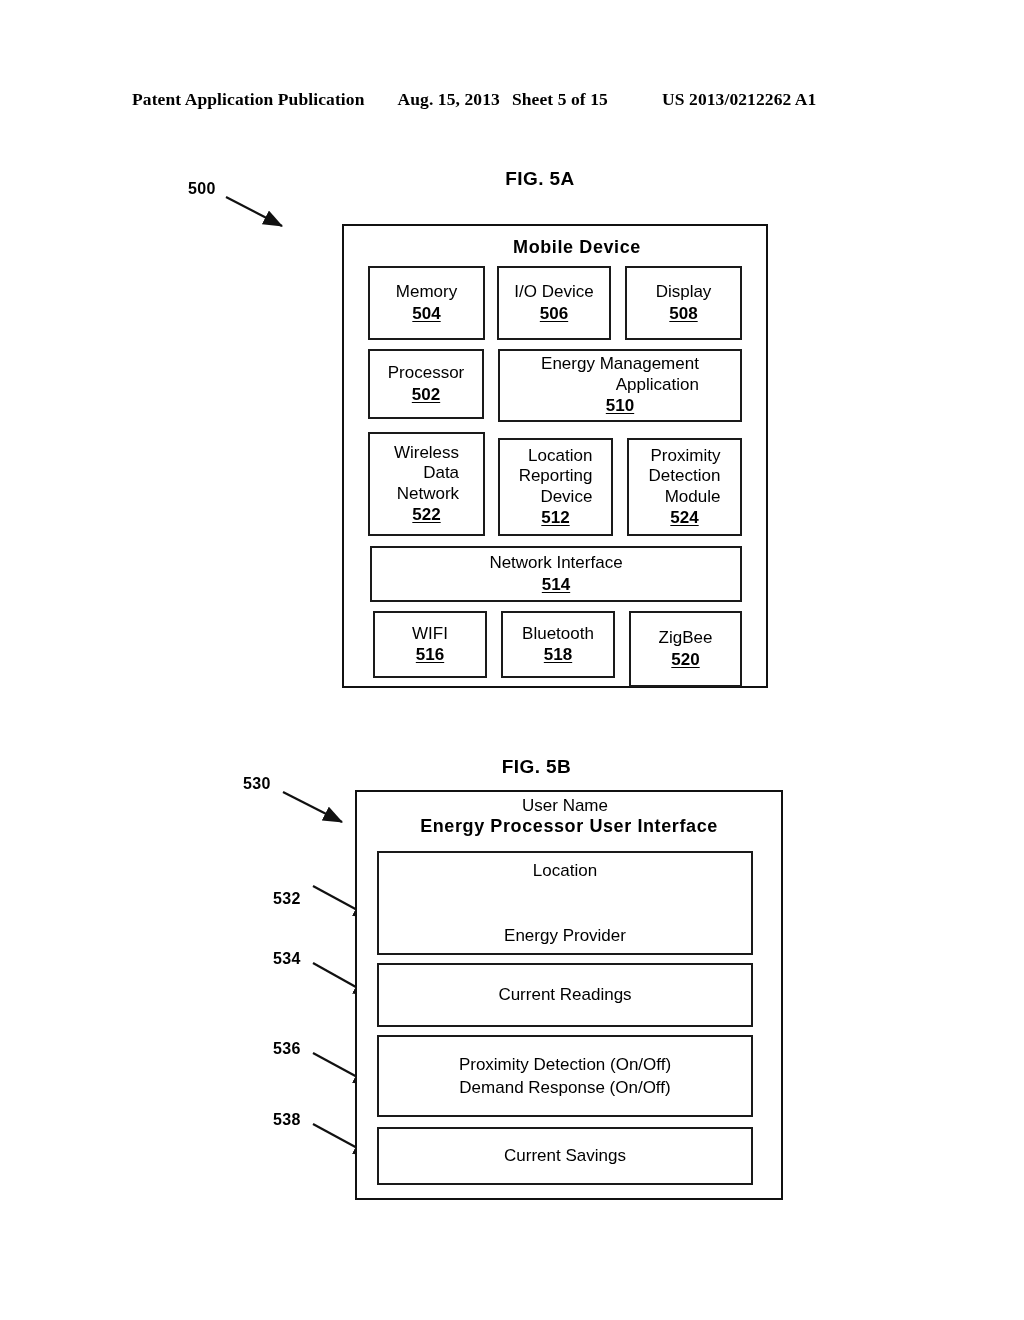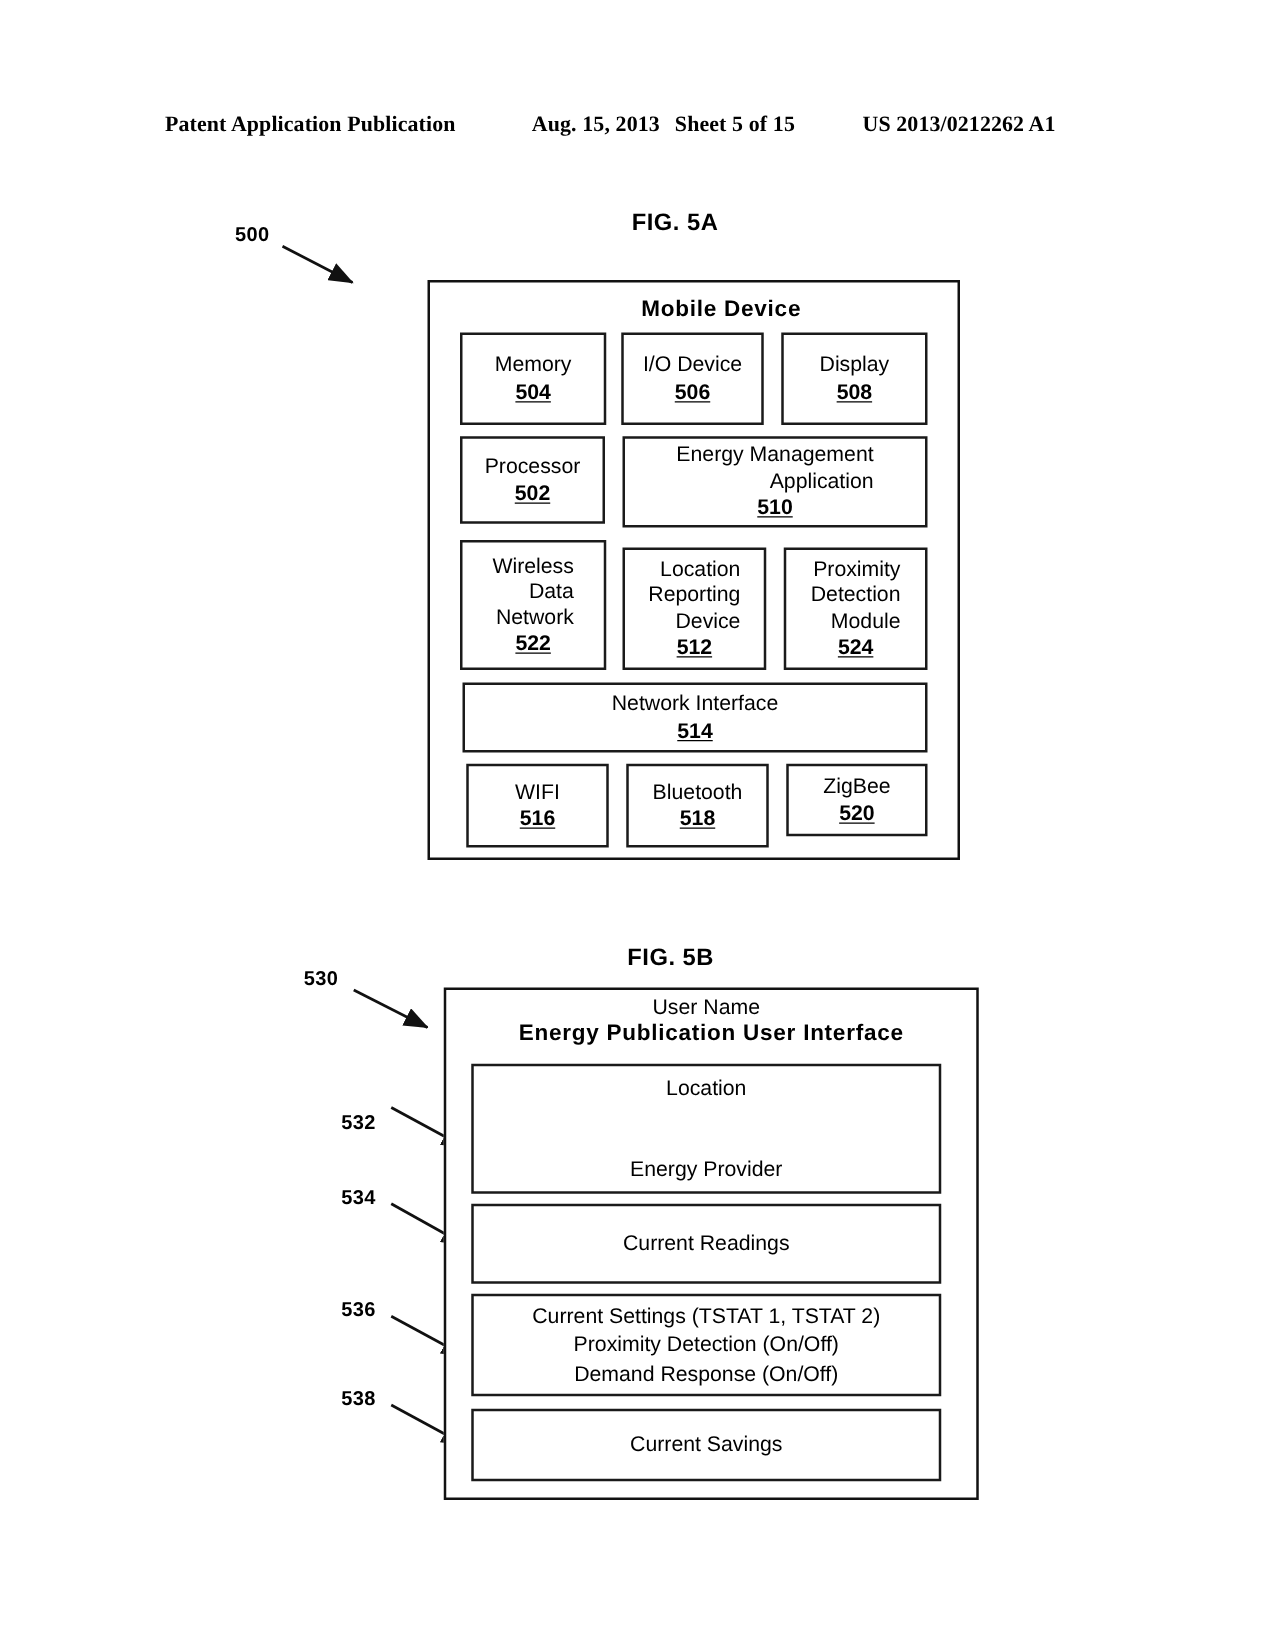--- a/index.html
+++ b/index.html
@@ -25,21 +25,21 @@
     height: 24px;
     font-family: "Liberation Serif", serif;
     font-weight: bold;
     font-size: 17.5px;
     letter-spacing: 0.1px;
     white-space: nowrap;
     display: flex;
     align-items: flex-end;
   }
   .hdr-pub   { }
-  .hdr-date  { margin-left: 61px; }
+  .hdr-date  { margin-left: 33px; }
   .hdr-sheet { margin-left: 12px; }
   .hdr-num   { margin-left: 54px; }
 
   
   .fig-title {
     position: absolute;
     font-weight: bold;
     font-size: 19px;
     letter-spacing: 0.4px;
     white-space: nowrap;
@@ -191,21 +191,21 @@
 </div>
 
 <div class="inner-box" style="left:373px; top:611px; width:114px; height:67px;">
   <span class="lbl">WIFI</span>
   <span class="num">516</span>
 </div>
 <div class="inner-box" style="left:501px; top:611px; width:114px; height:67px;">
   <span class="lbl">Bluetooth</span>
   <span class="num">518</span>
 </div>
-<div class="inner-box" style="left:629px; top:611px; width:113px; height:58px;">
+<div class="inner-box" style="left:629px; top:611px; width:113px; height:76px;">
   <span class="lbl">ZigBee</span>
   <span class="num">520</span>
 </div>
 
 <div class="fig-title" id="fig5b-title">FIG. 5B</div>
 
 <div class="ref-num" style="left:243px; top:775px;">530</div>
 <div class="ref-num" style="left:273px; top:890px;">532</div>
 <div class="ref-num" style="left:273px; top:950px;">534</div>
 <div class="ref-num" style="left:273px; top:1040px;">536</div>
@@ -213,35 +213,34 @@
 
 <svg class="leader" style="left:0; top:0;" width="1024" height="1320" viewBox="0 0 1024 1320">
   <line x1="283" y1="792" x2="342" y2="822" stroke="#111" stroke-width="2.2" marker-end="url(#arrowhead)"></line>
   <line x1="313" y1="886" x2="372" y2="918" stroke="#111" stroke-width="2.2" marker-end="url(#arrowhead)"></line>
   <line x1="313" y1="963" x2="372" y2="996" stroke="#111" stroke-width="2.2" marker-end="url(#arrowhead)"></line>
   <line x1="313" y1="1053" x2="372" y2="1085" stroke="#111" stroke-width="2.2" marker-end="url(#arrowhead)"></line>
   <line x1="313" y1="1124" x2="372" y2="1156" stroke="#111" stroke-width="2.2" marker-end="url(#arrowhead)"></line>
 </svg>
 
 <div class="outer-box" style="left:355px; top:790px; width:428px; height:410px;">
-  <div class="box-title" style="top:24px;">Energy Publication  User Interface</div>
+  <div class="box-title" style="top:24px;">Energy Processor  User Interface</div>
 </div>
 
 <div class="panel" style="left:377px; top:851px; width:376px; height:104px;gap:42px;">
   <span class="line">User Name</span>
   <span class="line">Location</span>
   <span class="line">Energy Provider</span>
   <span class="line">Energy Personality</span>
 </div>
 
 <div class="panel" style="left:377px; top:963px; width:376px; height:64px;">
   <span class="line">Current Readings</span>
 </div>
 
 <div class="panel" style="left:377px; top:1035px; width:376px; height:82px;">
-  <span class="line">Current Settings (TSTAT 1, TSTAT 2)</span>
   <span class="line">Proximity Detection (On/Off)</span>
   <span class="line">Demand Response (On/Off)</span>
 </div>
 
 <div class="panel" style="left:377px; top:1127px; width:376px; height:58px;">
   <span class="line">Current Savings</span>
 </div>
 
 </body></html>

